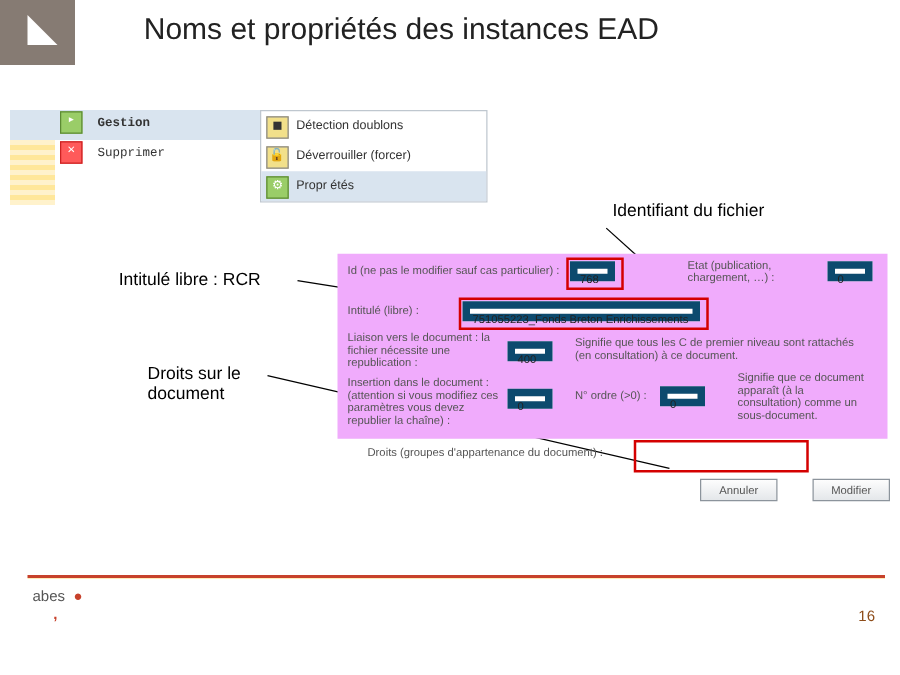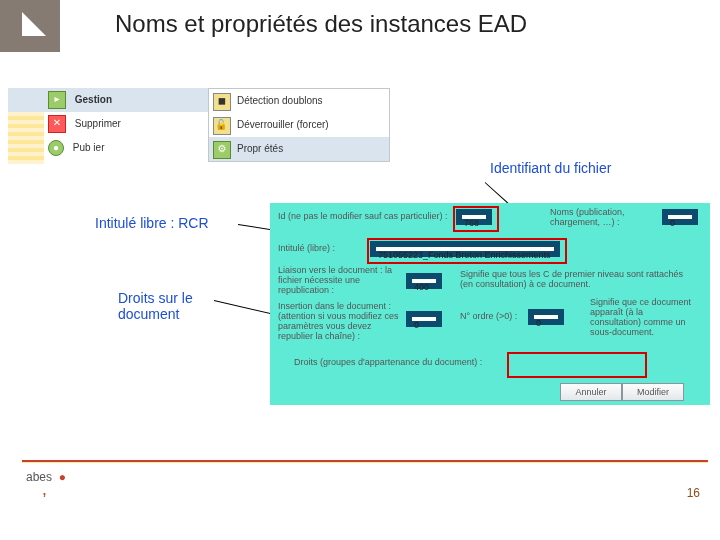--- a/index.html
+++ b/index.html
@@ -4,21 +4,21 @@
 <style>
   html,body{margin:0;padding:0;width:720px;height:540px;background:#fff;
             font-family:Verdana,Arial,sans-serif;overflow:hidden;}
   
   .logo{position:absolute;left:0;top:0;width:60px;height:52px;background:#867b73}
   .logo .tri{position:absolute;left:22px;top:12px;width:0;height:0;
              border-left:24px solid #fff;border-top:24px solid transparent}
   
   .title{position:absolute;left:115px;top:10px;font-size:24px;color:#222}
   
-  .menuA  {position:absolute;left:8px; top:88px;width:200px;}
+  .menuA  {position:absolute;left:8px; top:88px;width:200px;font-family:Liberation Mono, monospace;}
   .menuA .col1{position:absolute;left:0;top:0;width:36px;height:76px;
                background:repeating-linear-gradient(0deg,#fff2cc,#fff2cc 4px,#ffe79a 4px,#ffe79a 8px)}
   .menuA .row{position:relative;height:24px;line-height:24px;font-size:10px;color:#333}
   .menuA .ic{display:inline-block;width:16px;height:16px;vertical-align:middle;
              margin:0 6px 0 40px;border:1px solid #888;font-size:10px;line-height:14px;
              text-align:center}
   .menuA .r0{background:#d9e4ef}
   .menuA .r0 .ic{background:#9acd68;border-color:#5c8a33;color:#fff}
   .menuA .r1 .ic{background:#ff5a5a;border-color:#c22;color:#fff}
   .menuA .r2 .ic{background:#9acd68;border-color:#5c8a33;color:#fff;width:14px;height:14px;
@@ -28,25 +28,25 @@
   .menuB .row{height:24px;line-height:24px;font-size:10px;color:#333;padding-left:28px;
               position:relative}
   .menuB .ic{position:absolute;left:4px;top:4px;width:16px;height:16px;border:1px solid #888;
              font-size:10px;text-align:center;line-height:14px}
   .menuB .r0 .ic{background:#f2e08a}
   .menuB .r1 .ic{background:#f2e08a}
   .menuB .r2{background:#d9e4ef}
   .menuB .r2 .ic{background:#9acd68;border-color:#5c8a33;color:#fff}
 
   
-  .call{position:absolute;font-size:14px;color:#1d4ed8;background:#fff}
+  .call{position:absolute;font-size:14px;color:#000000;background:#fff}
   .line{position:absolute;background:#000;height:1px}
 
   
-  .dlg{position:absolute;left:270px;top:203px;width:440px;height:202px;background:#5eead4;
+  .dlg{position:absolute;left:270px;top:203px;width:440px;height:148px;background:#f0abfc;
        font-size:9px;color:#555}
   .dlg .lbl{position:absolute}
   .dlg .fld{position:absolute;background:#fff;border:6px solid #0c4a6e;height:16px;
             font-size:9px;padding:0 2px;line-height:16px;color:#222;box-sizing:border-box}
   .dlg .btn{position:absolute;background:linear-gradient(#fdfdfd,#e4e7ea);
             border:1px solid #8c949c;height:18px;font-size:9px;line-height:16px;
             text-align:center;box-sizing:border-box}
   .dlg .redbox{position:absolute;border:2px solid #d40000;pointer-events:none}
 
   
@@ -68,24 +68,20 @@
 <div class="menuA">
   <div class="col1"></div>
   <div class="row r0">
     <span class="ic">▸</span>
     <b><span>Gestion</span></b>
   </div>
   <div class="row r1">
     <span class="ic">✕</span>
     <span>Supprimer</span>
   </div>
-  <div class="row r2">
-    <span class="ic">●</span>
-    <span>Pub ier</span>
-  </div>
 </div>
 
 <div class="menuB">
   <div class="row r0">
     <span class="ic">◼</span>
     <span>Détection doublons</span>
   </div>
   <div class="row r1">
     <span class="ic">🔓</span>
     <span>Déverrouiller (forcer)</span>
@@ -105,21 +101,21 @@
 <div class="call" style="left:118px;top:290px;white-space:pre-line">Droits sur le
 document</div>
 <div class="line" style="left:214px;top:300px;width:330px;transform:rotate(13deg);transform-origin:left center"></div>
 
 <div class="dlg">
 
   <div class="lbl" style="left:8px;top:8px;width:176px">Id (ne pas le modifier sauf cas particulier) :</div>
   <div class="fld" style="left:186px;top:6px;width:36px">768</div>
   <div class="redbox" style="left:183px;top:3px;width:42px;height:22px"></div>
 
-  <div class="lbl" style="left:280px;top:4px;width:90px;white-space:pre-line">Noms (publication,
+  <div class="lbl" style="left:280px;top:4px;width:90px;white-space:pre-line">Etat (publication,
 chargement, …) :</div>
   <div class="fld" style="left:392px;top:6px;width:36px">0</div>
 
   <div class="lbl" style="left:8px;top:40px">Intitulé (libre) :</div>
   <div class="fld" style="left:100px;top:38px;width:190px">751055223_Fonds Breton Enrichissements</div>
   <div class="redbox" style="left:97px;top:35px;width:196px;height:22px"></div>
 
   <div class="lbl" style="left:8px;top:62px;width:120px;white-space:pre-line">Liaison vers le document : la
 fichier nécessite une
 republication :</div>
@@ -136,21 +132,21 @@
   <div class="fld" style="left:258px;top:106px;width:36px">0</div>
   <div class="lbl" style="left:320px;top:94px;width:116px;white-space:pre-line">Signifie que ce document
 apparaît (à la
 consultation) comme un
 sous-document.</div>
 
   <div class="lbl" style="left:24px;top:154px">Droits (groupes d'appartenance du document) :</div>
   <div class="redbox" style="left:237px;top:149px;width:136px;height:22px"></div>
 
   <div class="btn" style="left:290px;top:180px;width:62px">Annuler</div>
-  <div class="btn" style="left:352px;top:180px;width:62px">Modifier</div>
+  <div class="btn" style="left:380px;top:180px;width:62px">Modifier</div>
 </div>
 
 <div class="rule"></div>
 <div class="abes">
   <span>abes</span>
   <span class="dot">&nbsp;●<br>&nbsp;&nbsp;&nbsp;&nbsp;&nbsp;,</span>
 </div>
 <div class="pagenr">16</div>
 
 </body></html>

